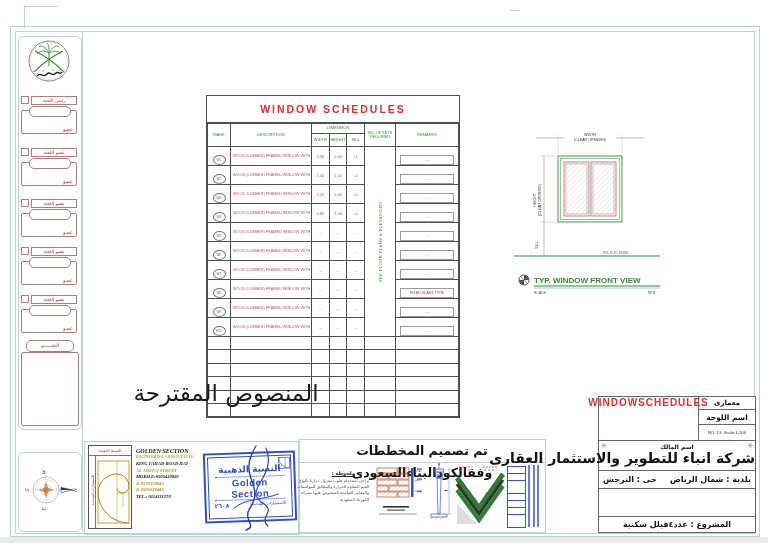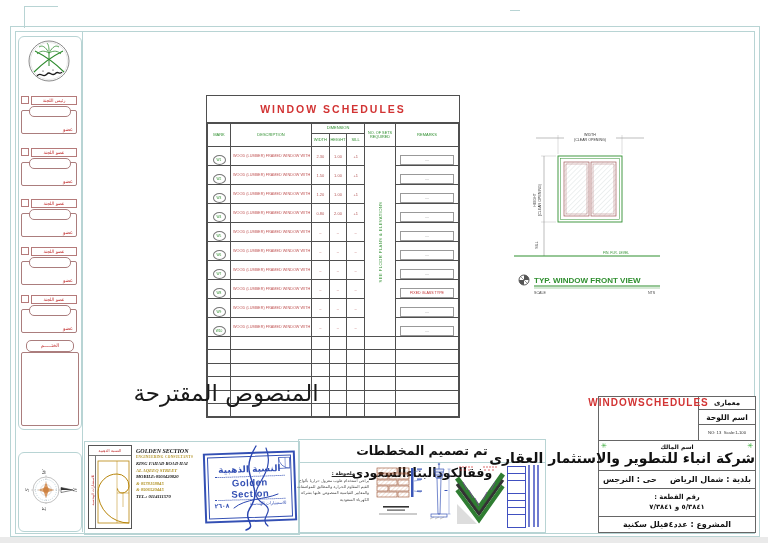--- a/index.html
+++ b/index.html
@@ -600,21 +600,17 @@
       <span class="star" style="right:2px;">✳</span>
       <span class="star" style="left:2px;">✳</span>
       <div class="tb-owner-label">اسم المالك</div>
       <div class="tb-owner-name">شركة انباء للتطوير والاستثمار العقارى</div>
     </div>
     <div class="row tb-r3">
       <span>بلدية : شمال الرياض</span>
       <span>حى : النرجس</span>
     </div>
     <div class="row tb-r4">
-      <div class="tb-plot">
-        <div>رقم القطعة :</div>
-        <div>٥/٣٨٤١ و ٧/٣٨٤١</div>
-      </div>
     </div>
     <div class="row tb-r5">المشروع : عدد٤فيلل سكنية</div>
   </div>
 
 </div>
 
 </body></html>

